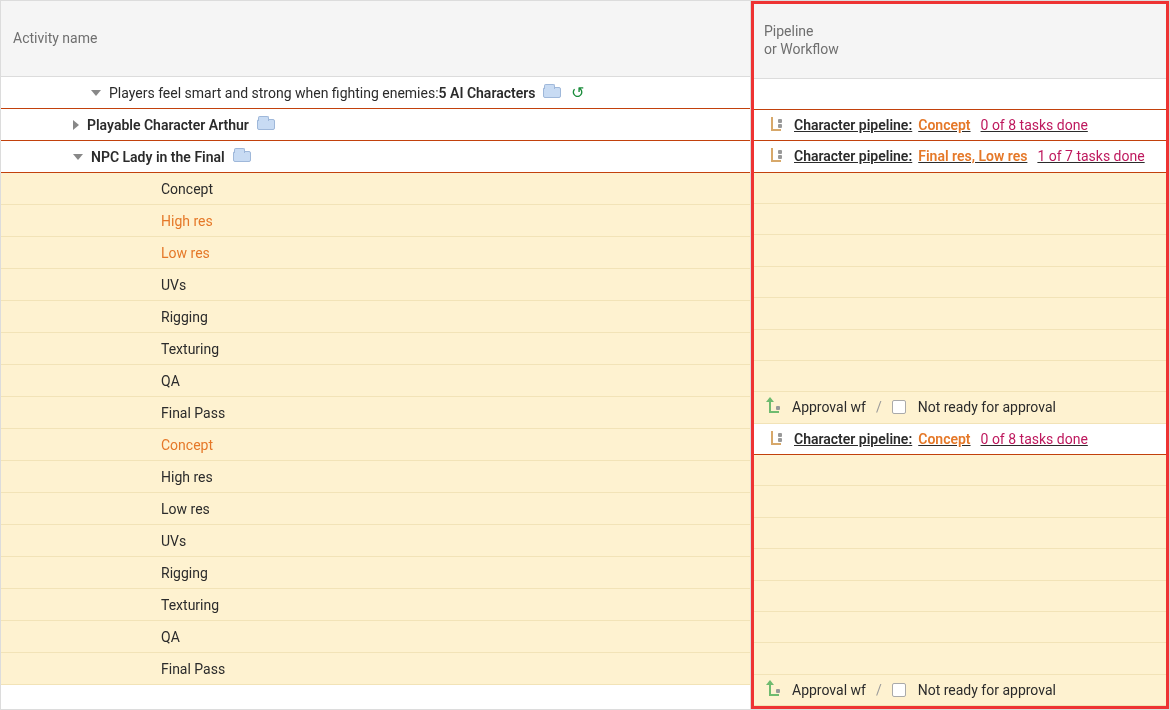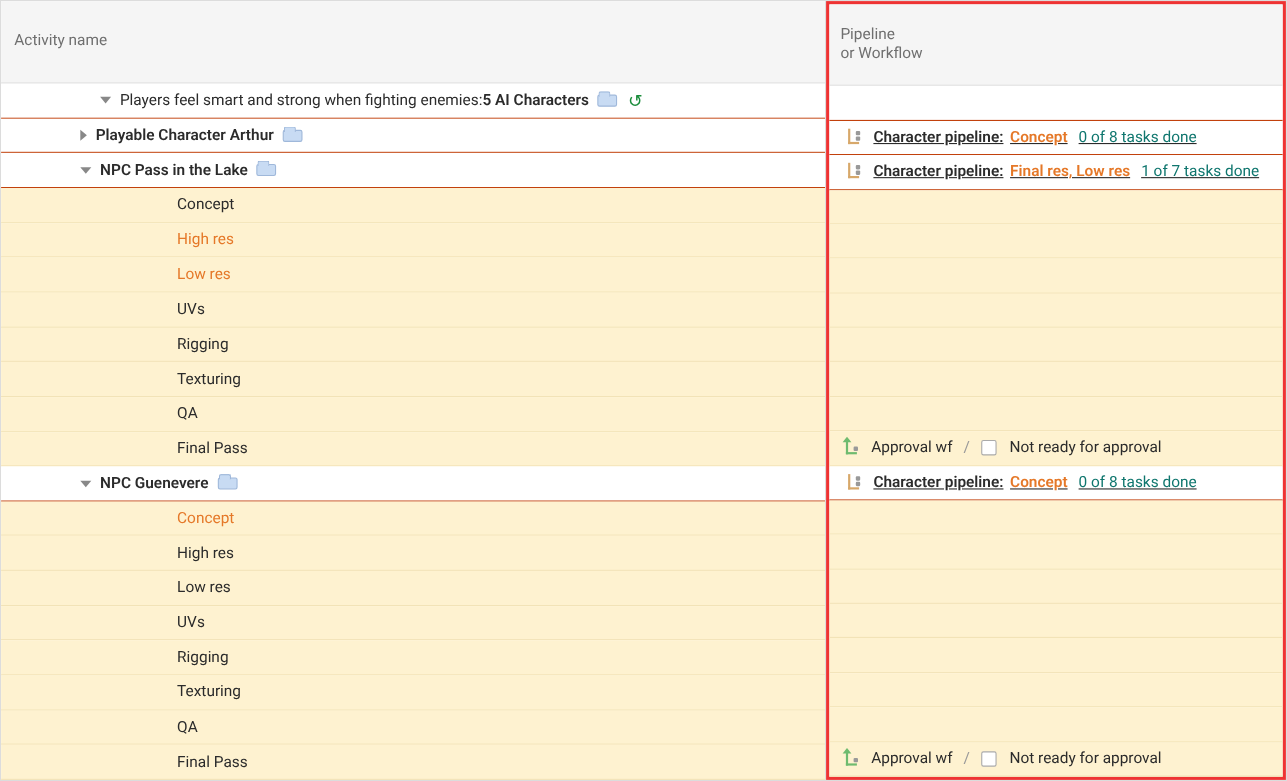--- a/index.html
+++ b/index.html
@@ -12,21 +12,21 @@
     height: 710px;
     overflow: hidden;
   }
   .grid {
     display: flex;
     flex-direction: row;
     height: 100%;
     border: 1px solid #dcdcdc;
   }
   .col-left { flex: 0 0 750px; display: flex; flex-direction: column; border-right: 1px solid #dcdcdc; }
-  .col-right { flex: 1; display: flex; flex-direction: column; }
+  .col-right { flex: 1; display: flex; flex-direction: column; justify-content: flex-end; }
   .col-right.highlight { border: 3px solid #e33; border-top: 3px solid #e33; }
   .header {
     background: #f5f5f5;
     border-bottom: 1px solid #dcdcdc;
     height: 76px;
     display: flex;
     align-items: center;
     padding: 0 12px;
     color: #6f6f6f;
     font-size: 14px;
@@ -140,21 +140,21 @@
   }
   .wf-arrow {
     position: absolute;
     left: 0px; top: -2px;
     width: 0; height: 0;
     border-left: 4px solid transparent;
     border-right: 4px solid transparent;
     border-bottom: 5px solid #6fbb6f;
   }
   .orange { color: #e57828; }
-  .gray   { color: #0f766e; }
+  .gray   { color: #be185d; }
   .sep    { color: #999; margin: 0 10px; }
   .chk {
     appearance: none;
     width: 14px; height: 14px;
     border: 1px solid #aaa;
     border-radius: 2px;
     background: #fff;
     margin-right: 12px;
     vertical-align: middle;
   }
@@ -182,21 +182,21 @@
     </div>
 
     <div class="row plain indent-2">
       <span class="caret right"></span>
       <span class="bold">Playable Character Arthur</span>
       <span class="folder-icon"></span>
     </div>
 
     <div class="row plain indent-2">
       <span class="caret down"></span>
-      <span class="bold">NPC Pass in the Lake</span>
+      <span class="bold">NPC Lady in the Final</span>
       <span class="folder-icon"></span>
     </div>
     <div class="row shaded indent-3">
         <span class="txt-normal">Concept</span>
       </div>
     <div class="row shaded indent-3">
         <span class="orange">High res</span>
       </div>
     <div class="row shaded indent-3">
         <span class="orange">Low res</span>
@@ -210,25 +210,20 @@
     <div class="row shaded indent-3">
         <span class="txt-normal">Texturing</span>
       </div>
     <div class="row shaded indent-3">
         <span class="txt-normal">QA</span>
       </div>
     <div class="row shaded indent-3">
         <span class="txt-normal">Final Pass</span>
       </div>
 
-    <div class="row plain indent-2">
-      <span class="caret down"></span>
-      <span class="bold">NPC Guenevere</span>
-      <span class="folder-icon"></span>
-    </div>
     <div class="row shaded indent-3">
         <span class="orange">Concept</span>
       </div>
     <div class="row shaded indent-3">
         <span class="txt-normal">High res</span>
       </div>
     <div class="row shaded indent-3">
         <span class="txt-normal">Low res</span>
       </div>
     <div class="row shaded indent-3">

